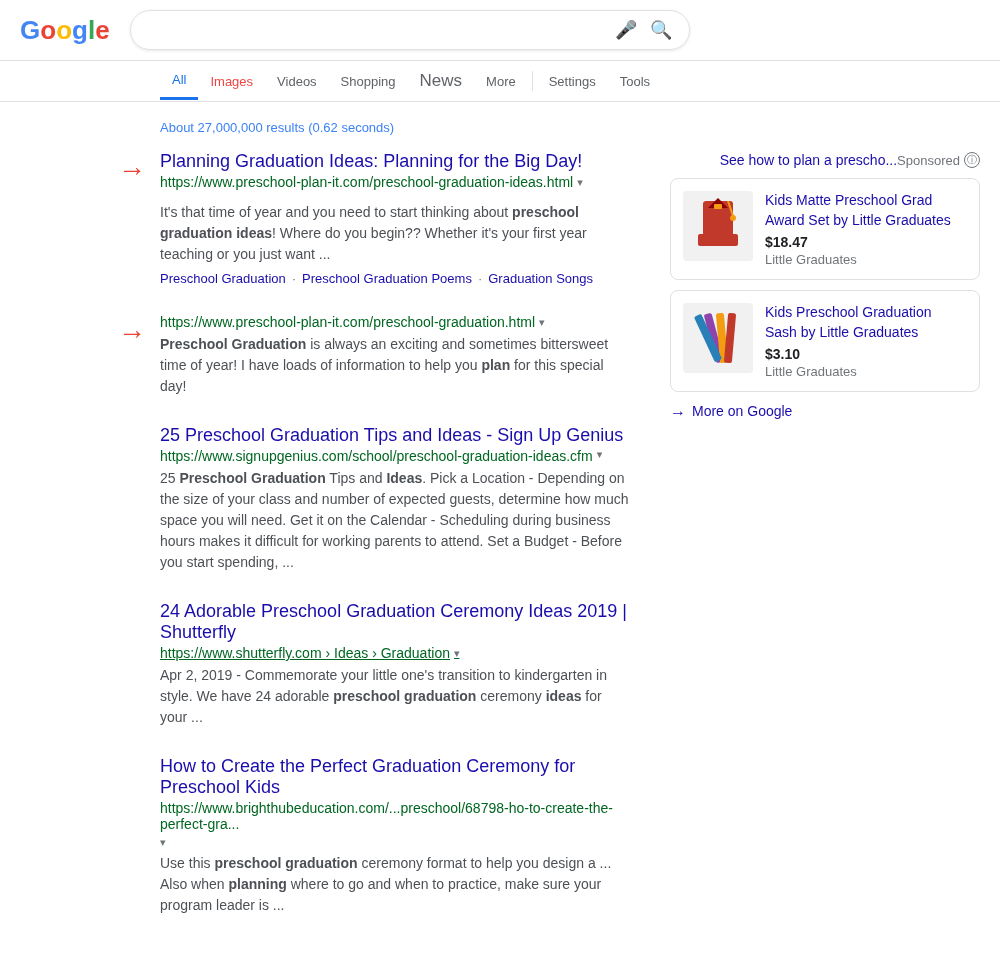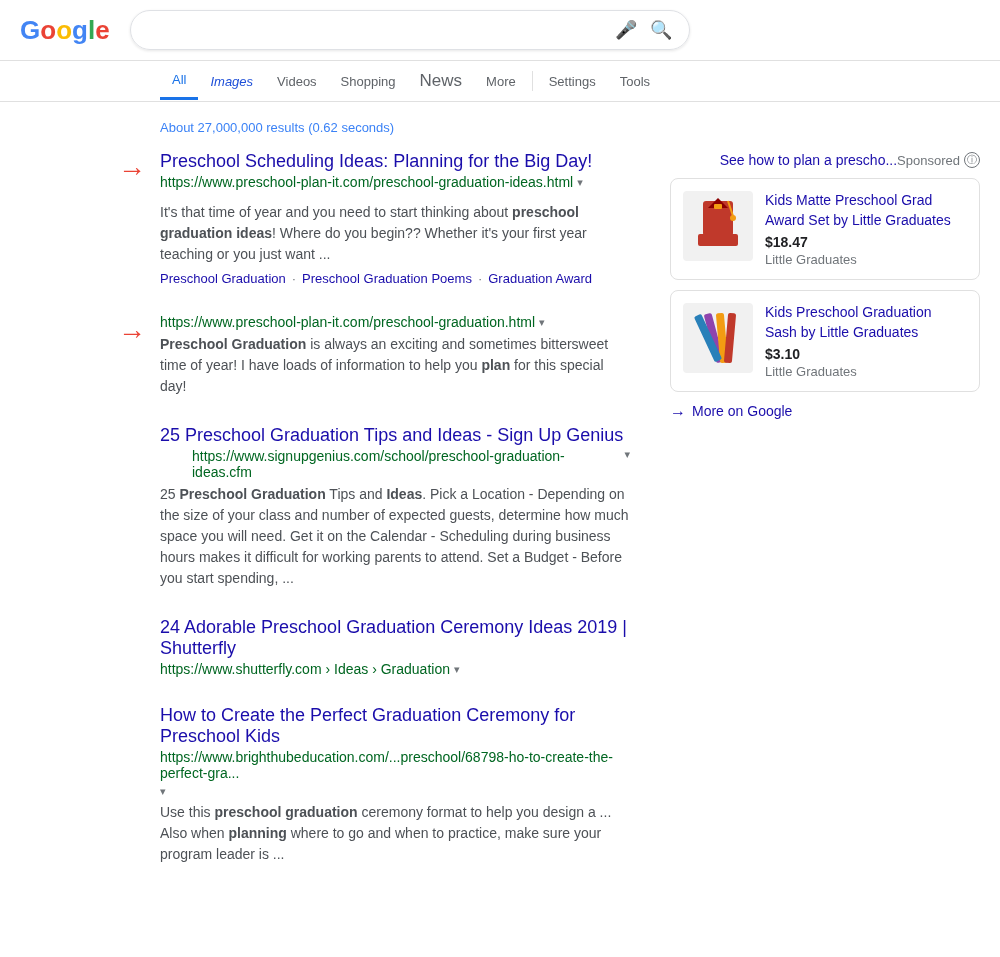--- a/index.html
+++ b/index.html
@@ -18,86 +18,89 @@
     <input type="text" style="border: none; outline: none; font-size: 16px; width: 100%; color: rgb(32, 33, 36);">
     <div style="display:flex; align-items:center; gap:12px; margin-left:8px;">
       <span style="cursor:pointer; color:#4285f4; font-size:18px;">🎤</span>
       <span style="cursor:pointer; color:#4285f4; font-size:18px;">🔍</span>
     </div>
   </div>
 </div>
 
 <div style="display:flex; align-items:center; padding:0 20px 0 160px; border-bottom:1px solid #e0e0e0;">
   <a style="padding:10px 12px; font-size:13px; color:#1a73e8; border-bottom:3px solid #1a73e8; cursor:pointer; text-decoration:none;">All</a>
-  <a style="padding:10px 12px; font-size:13px; color:#1d4ed8; cursor:pointer; text-decoration:none;font-style:italic;">Images</a>
+  <a style="padding:10px 12px; font-size:13px; color:#ef4444; cursor:pointer; text-decoration:none;">Images</a>
   <a style="padding:10px 12px; font-size:13px; color:#5f6368; cursor:pointer; text-decoration:none;">Videos</a>
   <a style="padding:3px 12px; font-size:13px; color:#5f6368; cursor:pointer; text-decoration:none;">Shopping</a>
   <a style="padding:10px 12px; font-size:17px; color:#5f6368; cursor:pointer; text-decoration:none;">News</a>
   <a style="padding:10px 12px; font-size:13px; color:#5f6368; cursor:pointer; text-decoration:none;">More</a>
   <div style="width:1px; height:20px; background:#e0e0e0; margin:0 4px;"></div>
   <a style="padding:10px 12px; font-size:13px; color:#5f6368; cursor:pointer; text-decoration:none;">Settings</a>
   <a style="padding:10px 12px; font-size:13px; color:#5f6368; cursor:pointer; text-decoration:none;">Tools</a>
 </div>
 
 <div style="display:flex; padding:10px 20px 20px 160px; gap:40px;">
 
   <div style="flex:1; max-width:600px;">
 
     <div style="font-size:13px; color:#3b82f6; padding:8px 0 16px 0;">About 27,000,000 results (0.62 seconds)</div>
 
     <div style="margin-bottom:28px; position:relative;">
       <div style="position:absolute; left:-42px; top:0px; display:flex; align-items:center;">
         <span style="color:#ea4335; font-size:28px; font-weight:bold;">→</span>
       </div>
-      <a style="font-size:18px; color:#1a0dab; cursor:pointer; text-decoration:none; display:block; margin-bottom:2px;">Preschool Scheduling Ideas: Planning for the Big Day!</a>
+      <a style="font-size:18px; color:#1a0dab; cursor:pointer; text-decoration:none; display:block; margin-bottom:2px;">Planning Graduation Ideas: Planning for the Big Day!</a>
       <div style="font-size:14px; color:#006621; margin-bottom:12px; display:flex; align-items:center; gap:4px;">
         <span>https://www.preschool-plan-it.com/preschool-graduation-ideas.html</span>
         <span style="color:#70757a; font-size:11px; cursor:pointer;">▾</span>
       </div>
       <div style="font-size:14px; color:#4d5156; line-height:1.5;">
         It's that time of year and you need to start thinking about <b>preschool graduation ideas</b>! Where do you begin?? Whether it's your first year teaching or you just want ...
       </div>
       <div style="display:flex; margin-top:6px; font-size:13px; flex-wrap:wrap;">
         <a style="color:#1a0dab; text-decoration:none;">Preschool Graduation</a>
         <span style="color:#70757a; margin:0 6px;">·</span>
         <a style="color:#1a0dab; text-decoration:none;">Preschool Graduation Poems</a>
         <span style="color:#70757a; margin:0 6px;">·</span>
-        <a style="color:#1a0dab; text-decoration:none;">Graduation Award</a>
+        <a style="color:#1a0dab; text-decoration:none;">Graduation Songs</a>
       </div>
     </div>
 
     <div style="margin-bottom:28px; position:relative;">
       <div style="position:absolute; left:-42px; top:0px; display:flex; align-items:center;">
         <span style="color:#ea4335; font-size:28px; font-weight:bold;">→</span>
       </div>
       <div style="font-size:14px; color:#006621; margin-bottom:4px; display:flex; align-items:center; gap:4px;">
         <span>https://www.preschool-plan-it.com/preschool-graduation.html</span>
         <span style="color:#70757a; font-size:11px; cursor:pointer;">▾</span>
       </div>
       <div style="font-size:14px; color:#4d5156; line-height:1.5;">
         <b>Preschool Graduation</b> is always an exciting and sometimes bittersweet time of year! I have loads of information to help you <b>plan</b> for this special day!
       </div>
     </div>
 
     <div style="margin-bottom:28px; position:relative;">
       <a style="font-size:18px; color:#1a0dab; cursor:pointer; text-decoration:none; display:block; margin-bottom:2px;">25 Preschool Graduation Tips and Ideas - Sign Up Genius</a>
-      <div style="font-size:14px; color:#006621; margin-bottom:4px; display:flex; gap:4px;margin-left:32px;">
+      <div style="font-size:14px; color:#006621; margin-bottom:4px; display:flex; gap:4px;">
         <span>https://www.signupgenius.com/school/preschool-graduation-ideas.cfm</span>
         <span style="color:#70757a; font-size:11px; cursor:pointer;">▾</span>
       </div>
       <div style="font-size:14px; color:#4d5156; line-height:1.5;">
         25 <b>Preschool Graduation</b> Tips and <b>Ideas</b>. Pick a Location - Depending on the size of your class and number of expected guests, determine how much space you will need. Get it on the Calendar - Scheduling during business hours makes it difficult for working parents to attend. Set a Budget - Before you start spending, ...
       </div>
     </div>
 
     <div style="margin-bottom:28px; position:relative;">
       <a style="font-size:18px; color:#1a0dab; cursor:pointer; text-decoration:none; display:block; margin-bottom:2px;">24 Adorable Preschool Graduation Ceremony Ideas 2019 | Shutterfly</a>
-      <div style="font-size:14px; color:#006621; margin-bottom:4px; display:flex; align-items:center; gap:4px;">
+      <div style="font-size:14px; color:#006621; margin-bottom:4px; display:flex; align-items:center; gap:4px;text-decoration:underline;">
         <span>https://www.shutterfly.com › Ideas › Graduation</span>
         <span style="color:#70757a; font-size:11px; cursor:pointer;">▾</span>
+      </div>
+      <div style="font-size:14px; color:#4d5156; line-height:1.5;">
+        Apr 2, 2019 - Commemorate your little one's transition to kindergarten in style. We have 24 adorable <b>preschool graduation</b> ceremony <b>ideas</b> for your ...
       </div>
     </div>
 
     <div style="margin-bottom:28px; position:relative;">
       <a style="font-size:18px; color:#1a0dab; cursor:pointer; text-decoration:none; display:block; margin-bottom:2px;">How to Create the Perfect Graduation Ceremony for Preschool Kids</a>
       <div style="font-size:14px; color:#006621; margin-bottom:4px;">
         <span>https://www.brighthubeducation.com/...preschool/68798-ho-to-create-the-perfect-gra...</span>
       </div>
       <div style="color:#70757a; font-size:11px; cursor:pointer; margin-bottom:4px;">▾</div>
       <div style="font-size:14px; color:#4d5156; line-height:1.5;">

